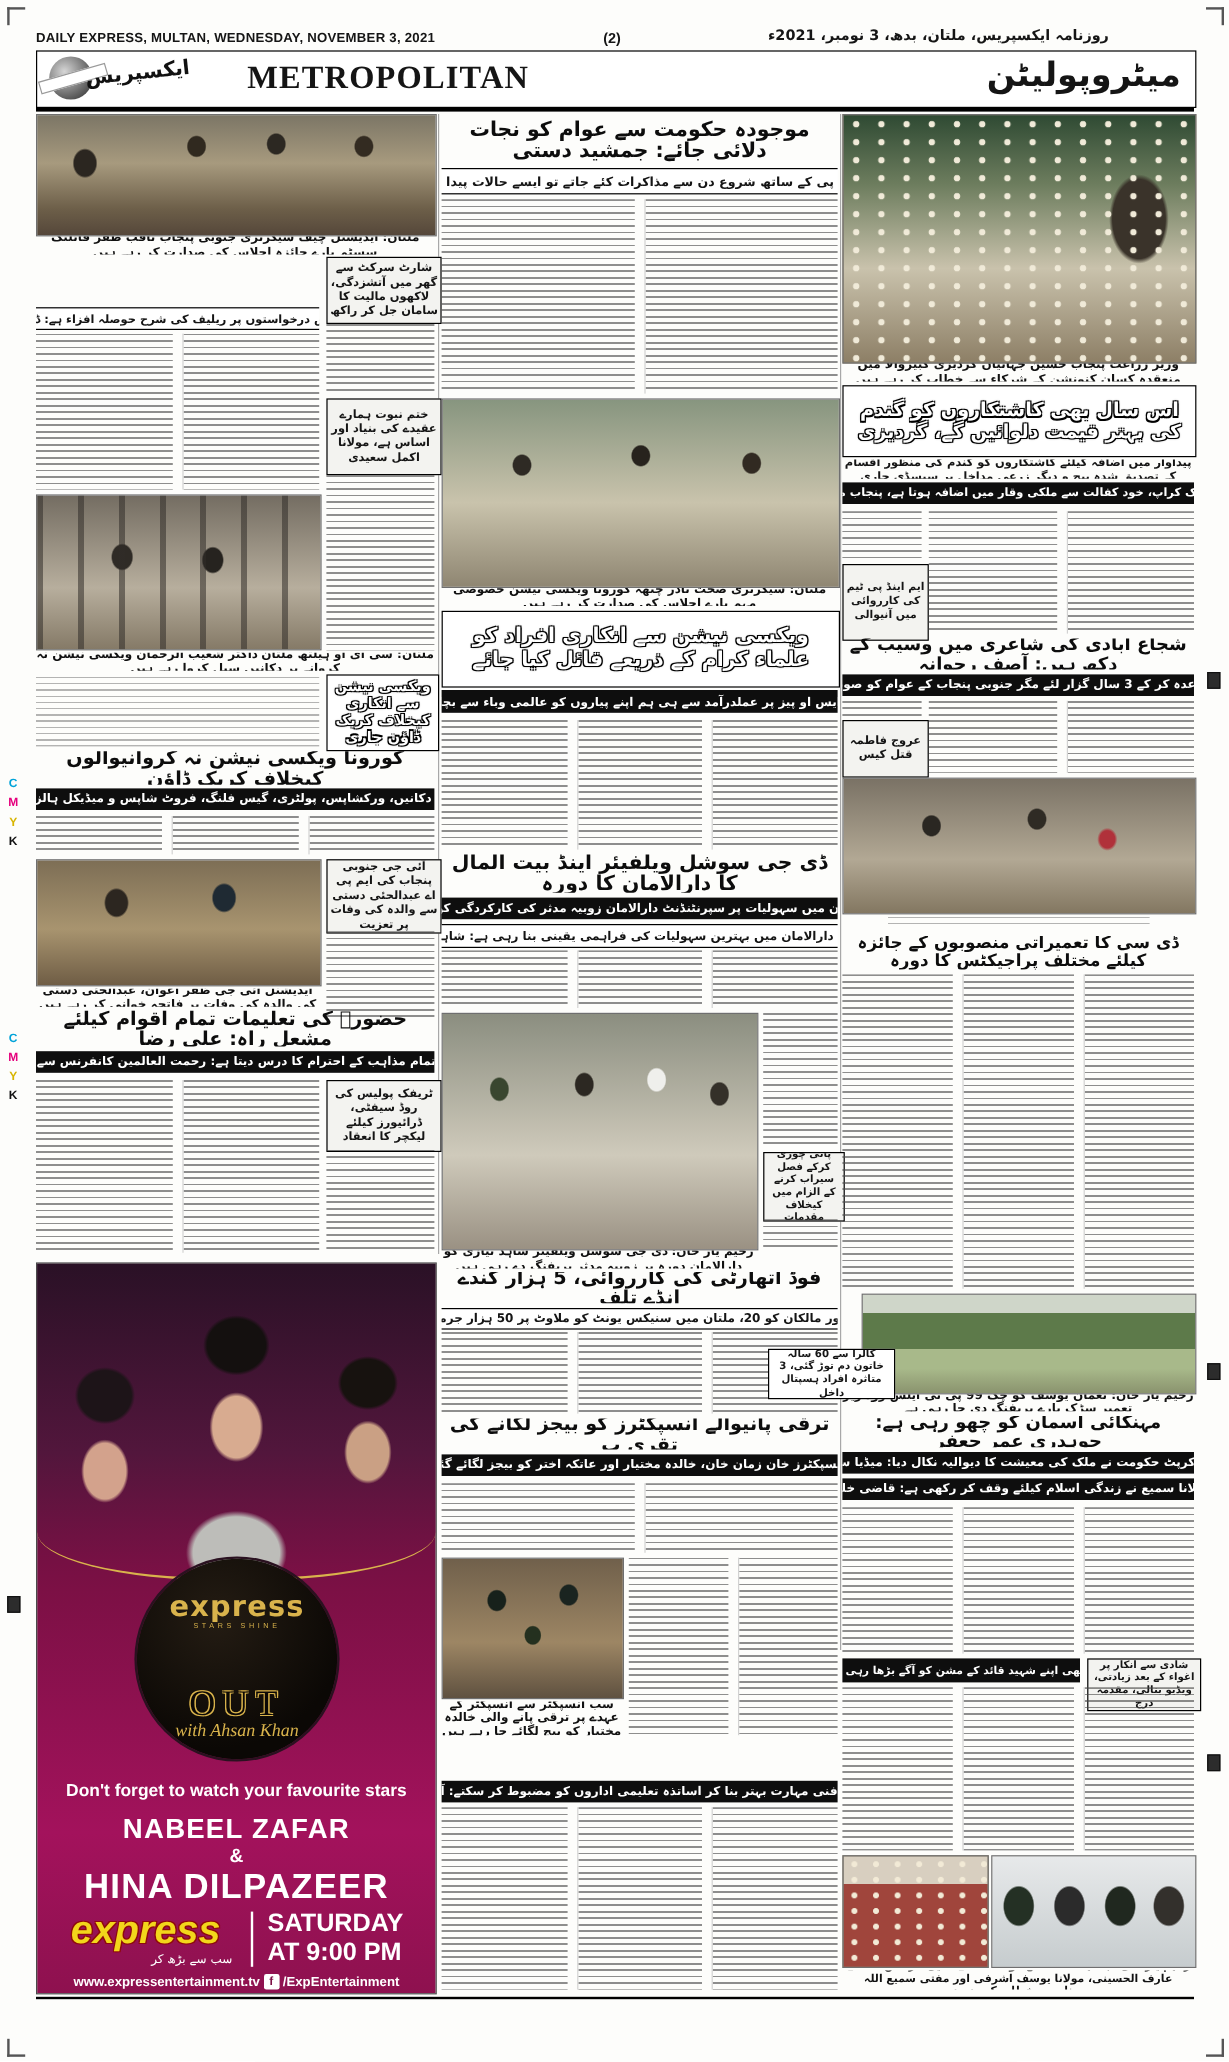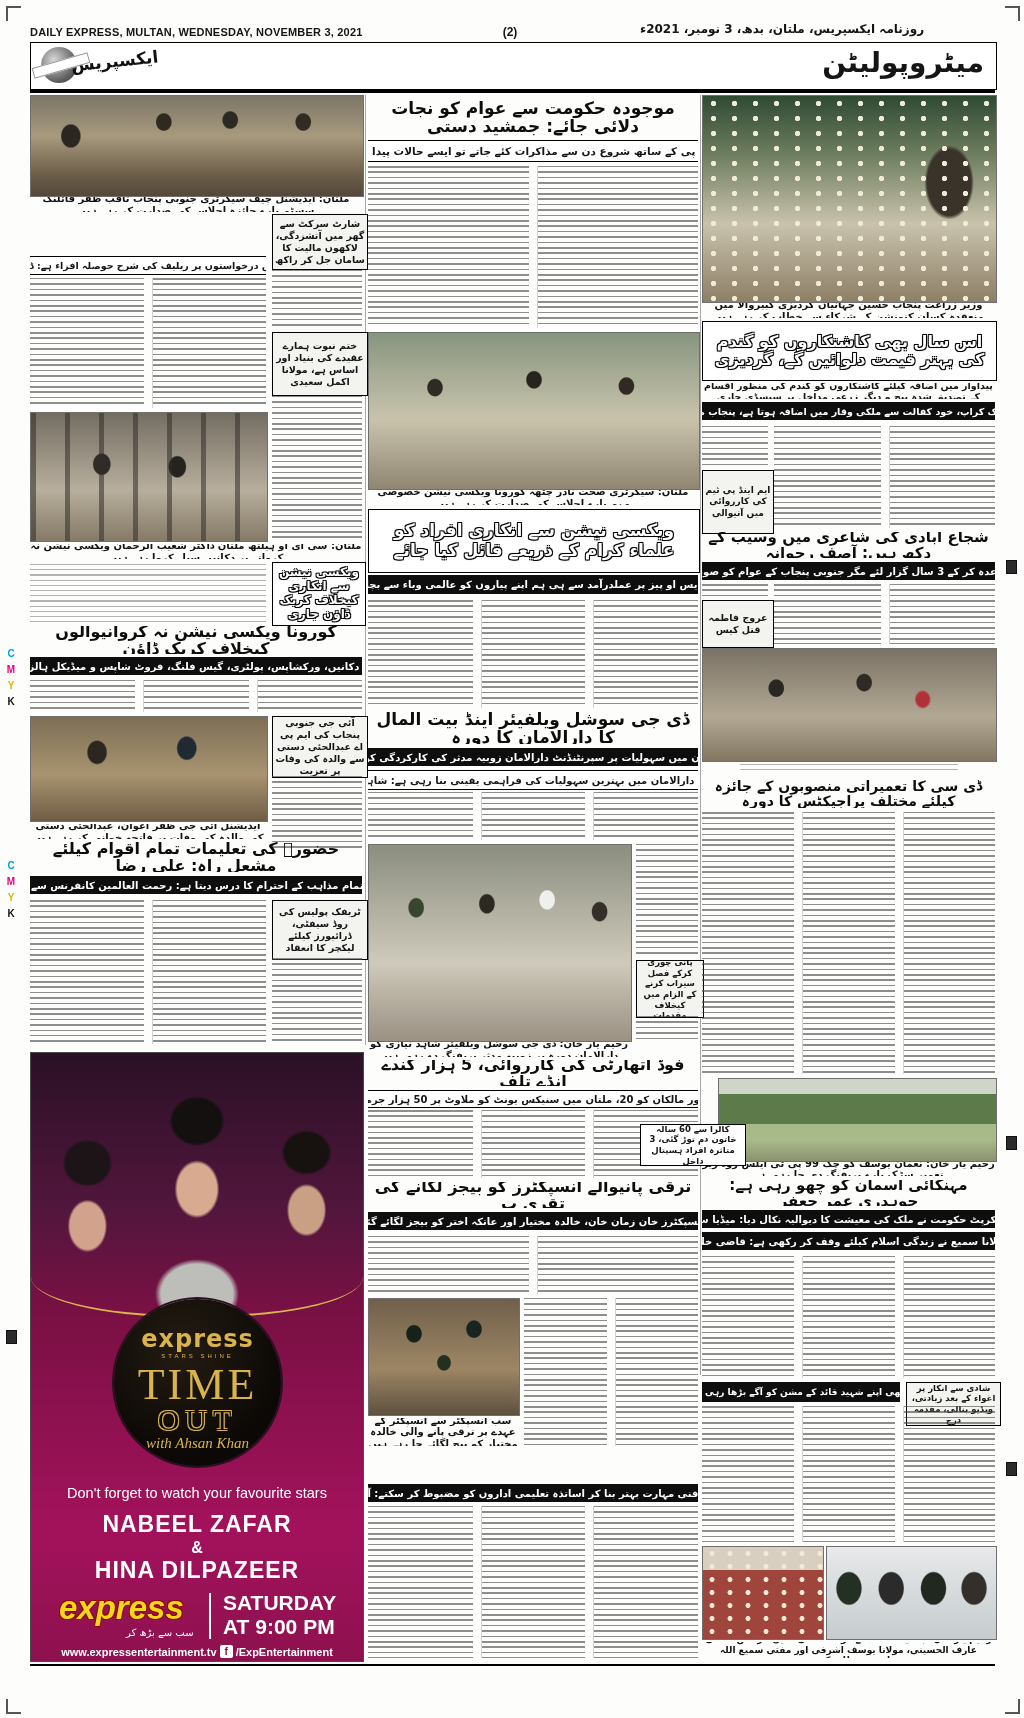--- a/index.html
+++ b/index.html
@@ -85,20 +85,21 @@
     <span style="color:#111">K</span>
   </div>
 
   <div class="abs en" style="left:30px;top:26px;width:440px;font-size:11px;font-weight:bold;letter-spacing:.2px">DAILY EXPRESS, MULTAN, WEDNESDAY, NOVEMBER 3, 2021</div>
   <div class="abs en ctr" style="left:470px;top:25px;width:80px;font-size:12px;font-weight:bold">(2)</div>
   <div class="abs rtl" style="left:640px;top:22px;width:355px;font-size:12px;font-weight:bold;text-align:left">روزنامہ ایکسپریس، ملتان، بدھ، 3 نومبر، 2021ء</div>
 
   <div id="mast" class="abs" style="left:30px;top:42px;width:965px;height:46px">
     <div class="globe"></div>
     <div class="logo-script rtl">ایکسپریس</div>
+    <div class="abs serif" style="left:175px;top:6px;font-size:27px;font-weight:bold;letter-spacing:1px">METROPOLITAN</div>
     <div class="abs rtl" style="right:12px;top:3px;font-size:28px;font-weight:bold">میٹروپولیٹن</div>
   </div>
   <div class="hr" style="left:30px;top:90px;width:965px;height:3px"></div>
 
   <div class="vr" style="left:365px;top:95px;height:950px"></div>
   <div class="vr" style="left:700px;top:95px;height:1280px"></div>
 
   <div class="ph phA" style="left:30px;top:95px;width:332px;height:100px"></div>
   <div class="abs rtl cap ctr clip" style="left:30px;top:197px;width:332px;height:15px">ملتان: ایڈیشنل چیف سیکرٹری جنوبی پنجاب ثاقب ظفر فائلنگ سسٹم بارے جائزہ اجلاس کی صدارت کر رہے ہیں</div>
 
@@ -138,28 +139,27 @@
       <div class="gk"></div>
       <div class="gk"></div>
     </div>
   <div class="abs gk" style="left:272px;top:958px;width:90px;height:86px"></div>
 
   <div id="ad" class="abs" style="left:30px;top:1052px;width:332px;height:608px">
     <div id="ad-photo"></div>
     <div id="ad-circle">
       <div class="abs ctr gold" style="left:0;top:26px;width:100%;font-size:24px;font-weight:bold;letter-spacing:1px">express</div>
       <div class="abs ctr gold en" style="left:0;top:54px;width:100%;font-size:6px;letter-spacing:3px">STARS SHINE</div>
-      <div class="abs ctr gold serif" style="left:0;top:60px;width:100%;font-size:44px;letter-spacing:3px">TIME</div>
       <div class="abs ctr serif" style="left:0;top:104px;width:100%;font-size:30px;letter-spacing:6px;color:#0b0805;text-shadow:1px 1px 0 #d9b34c,-1px -1px 0 #d9b34c,1px -1px 0 #d9b34c,-1px 1px 0 #d9b34c">OUT</div>
       <div class="abs ctr gold serif" style="left:0;top:136px;width:100%;font-size:15px;font-style:italic">with Ahsan Khan</div>
     </div>
-    <div class="abs ctr ad-w en" style="left:0;top:432px;width:100%;font-size:14.5px;font-weight:normal">Don't forget to watch your favourite stars</div>
+    <div class="abs ctr ad-w en" style="left:0;top:432px;width:100%;font-size:14.5px;font-weight:bold">Don't forget to watch your favourite stars</div>
     <div class="abs ctr ad-w en" style="left:0;top:458px;width:100%;font-size:23px;font-weight:bold;letter-spacing:1px">NABEEL ZAFAR</div>
     <div class="abs ctr ad-w en" style="left:0;top:486px;width:100%;font-size:16px;font-weight:bold">&amp;</div>
-    <div class="abs ctr ad-w en" style="left:0;top:504px;width:100%;font-size:23px;font-weight:bold;letter-spacing:1px">HINA DILPAZEER</div>
+    <div class="abs ctr ad-w en" style="left:0;top:504px;width:100%;font-size:29px;font-weight:bold;letter-spacing:1px">HINA DILPAZEER</div>
     <div class="abs en" style="left:28px;top:536px;font-size:33px;font-weight:bold;font-style:italic;color:#f2d61b;text-shadow:1px 1px 0 #8f0b0b,-1px -1px 0 #8f0b0b,1px -1px 0 #8f0b0b,-1px 1px 0 #8f0b0b">express</div>
     <div class="abs rtl ad-w" style="left:95px;top:574px;font-size:10px">سب سے بڑھ کر</div>
     <div class="abs" style="left:178px;top:540px;width:2px;height:46px;background:#fff"></div>
     <div class="abs ad-w en" style="left:192px;top:538px;font-size:21px;font-weight:bold">SATURDAY</div>
     <div class="abs ad-w en" style="left:192px;top:562px;font-size:21px;font-weight:bold">AT 9:00 PM</div>
     <div class="abs ctr ad-w en" style="left:0;top:592px;width:100%;font-size:11px;font-weight:bold">
       <span>www.expressentertainment.tv</span>
       <span id="fbicon">f</span>
       <span>/ExpEntertainment</span>
     </div>

